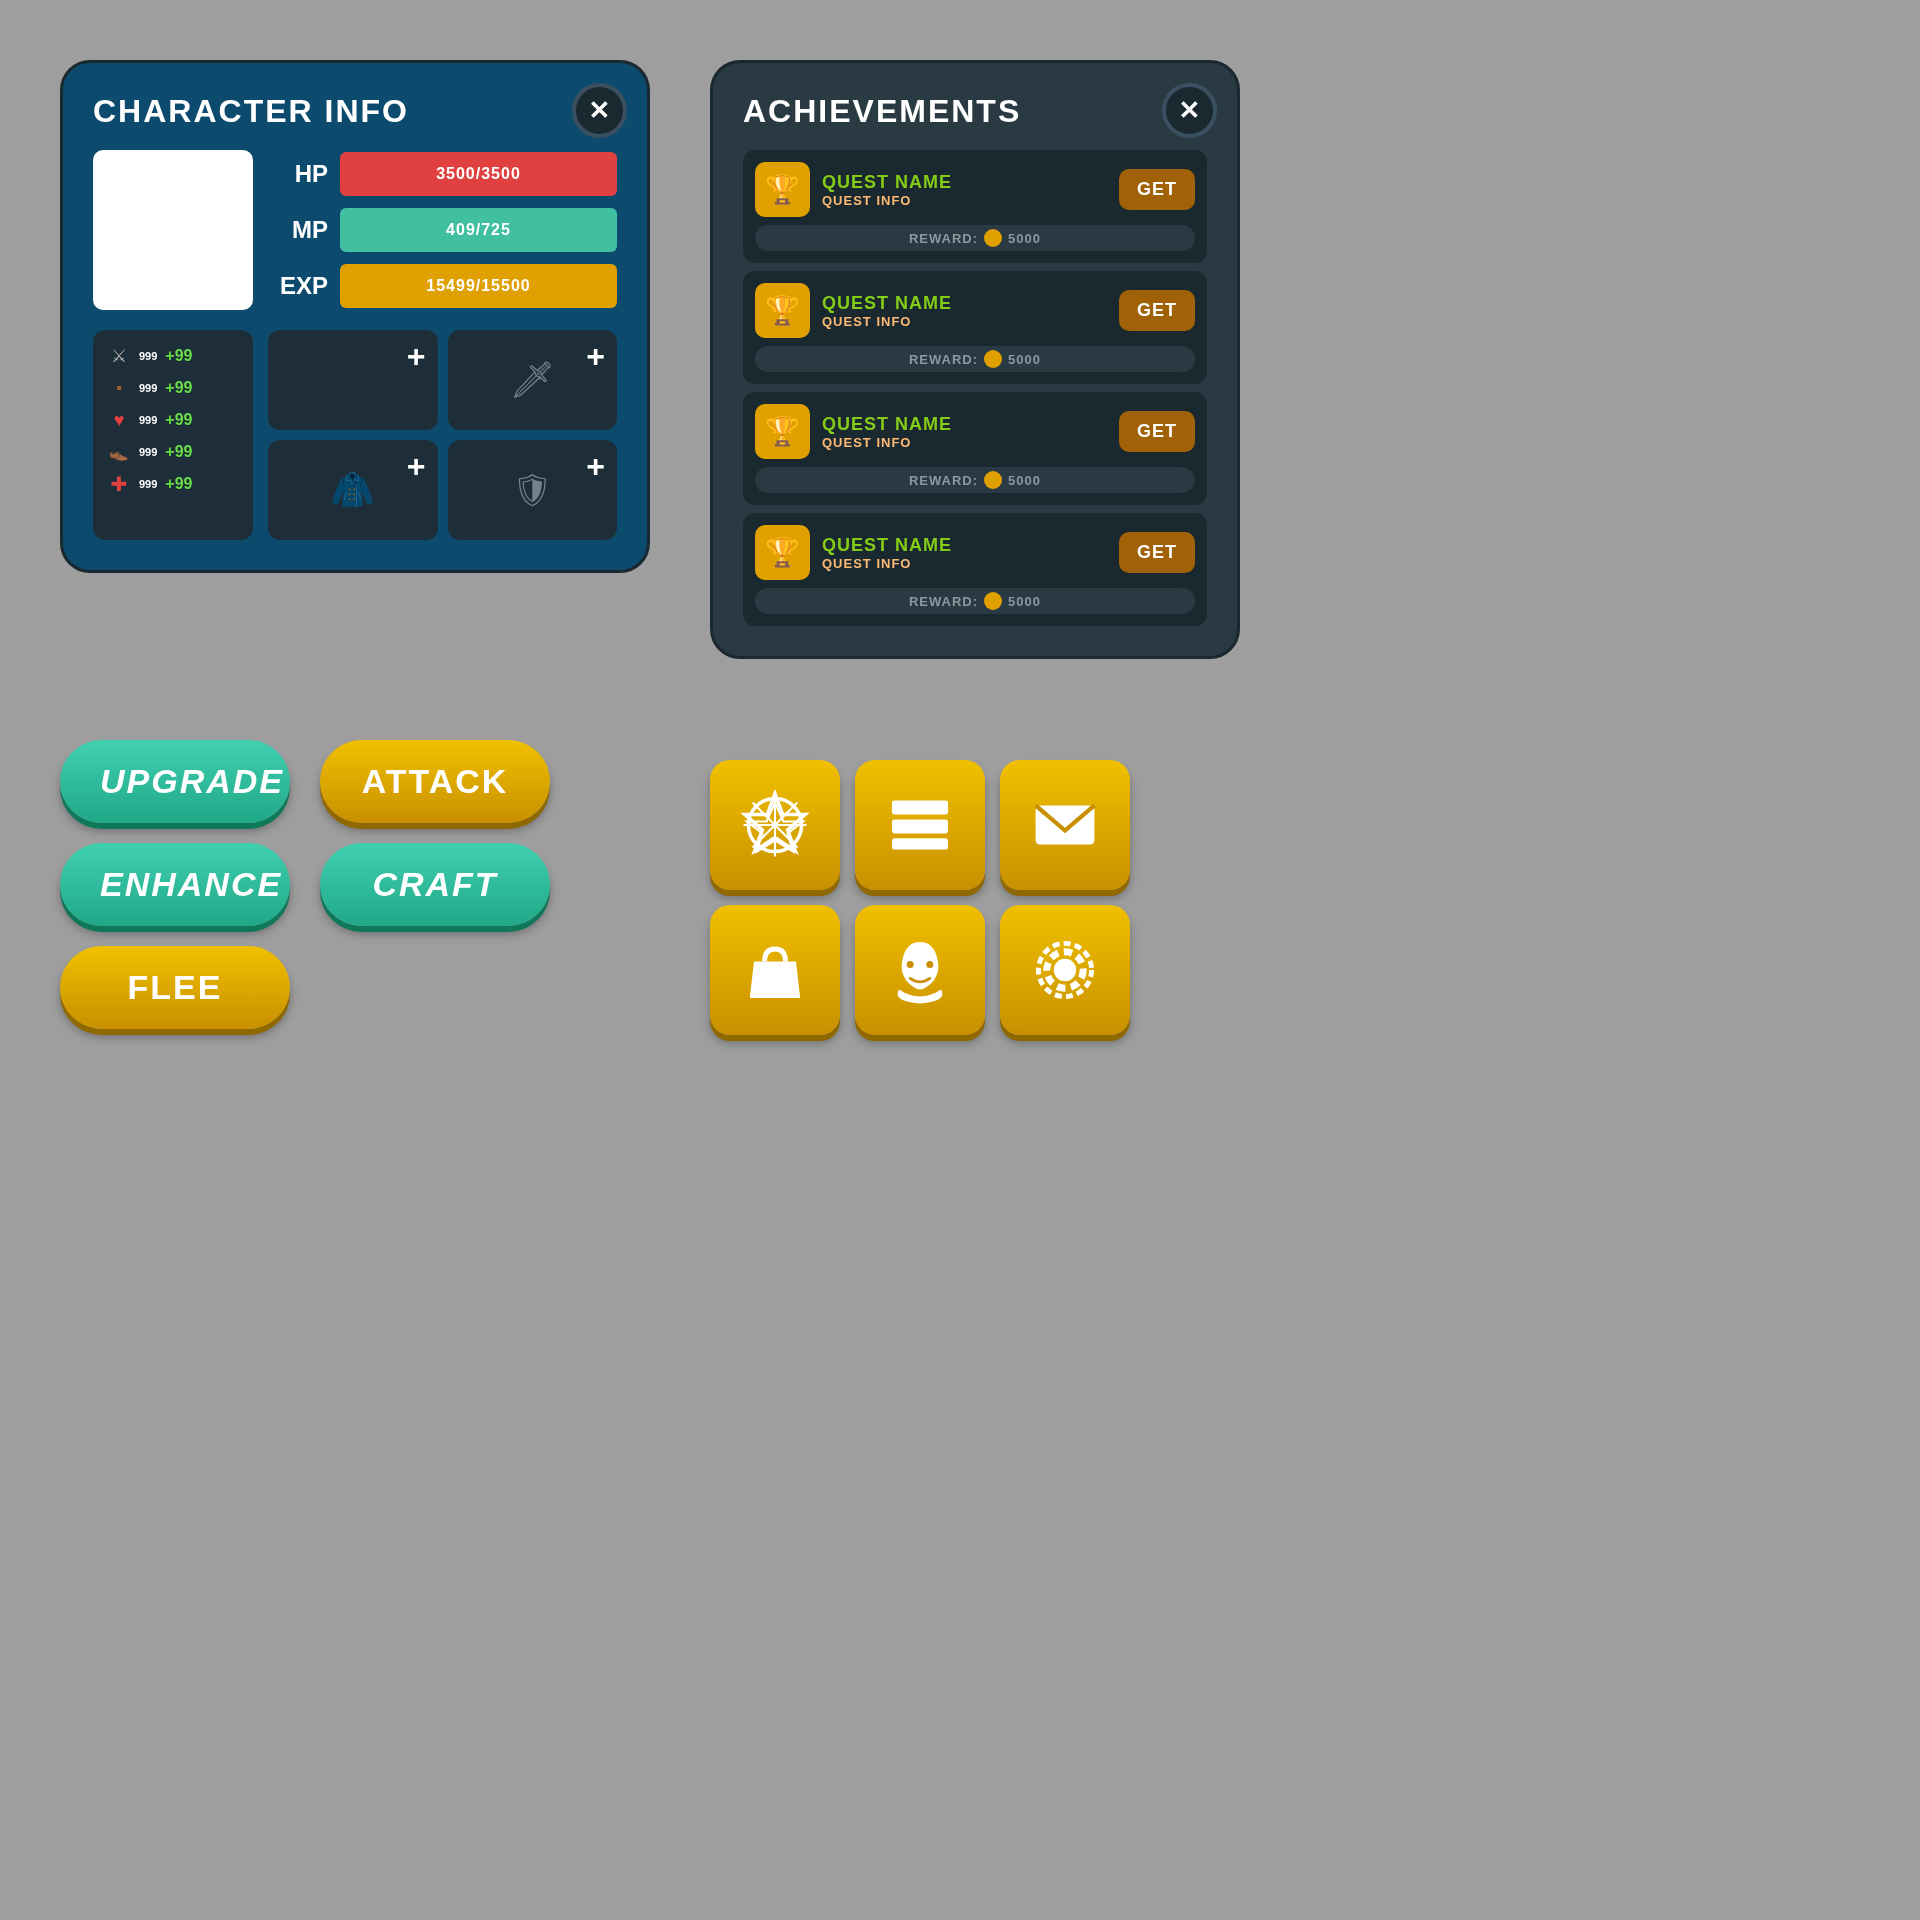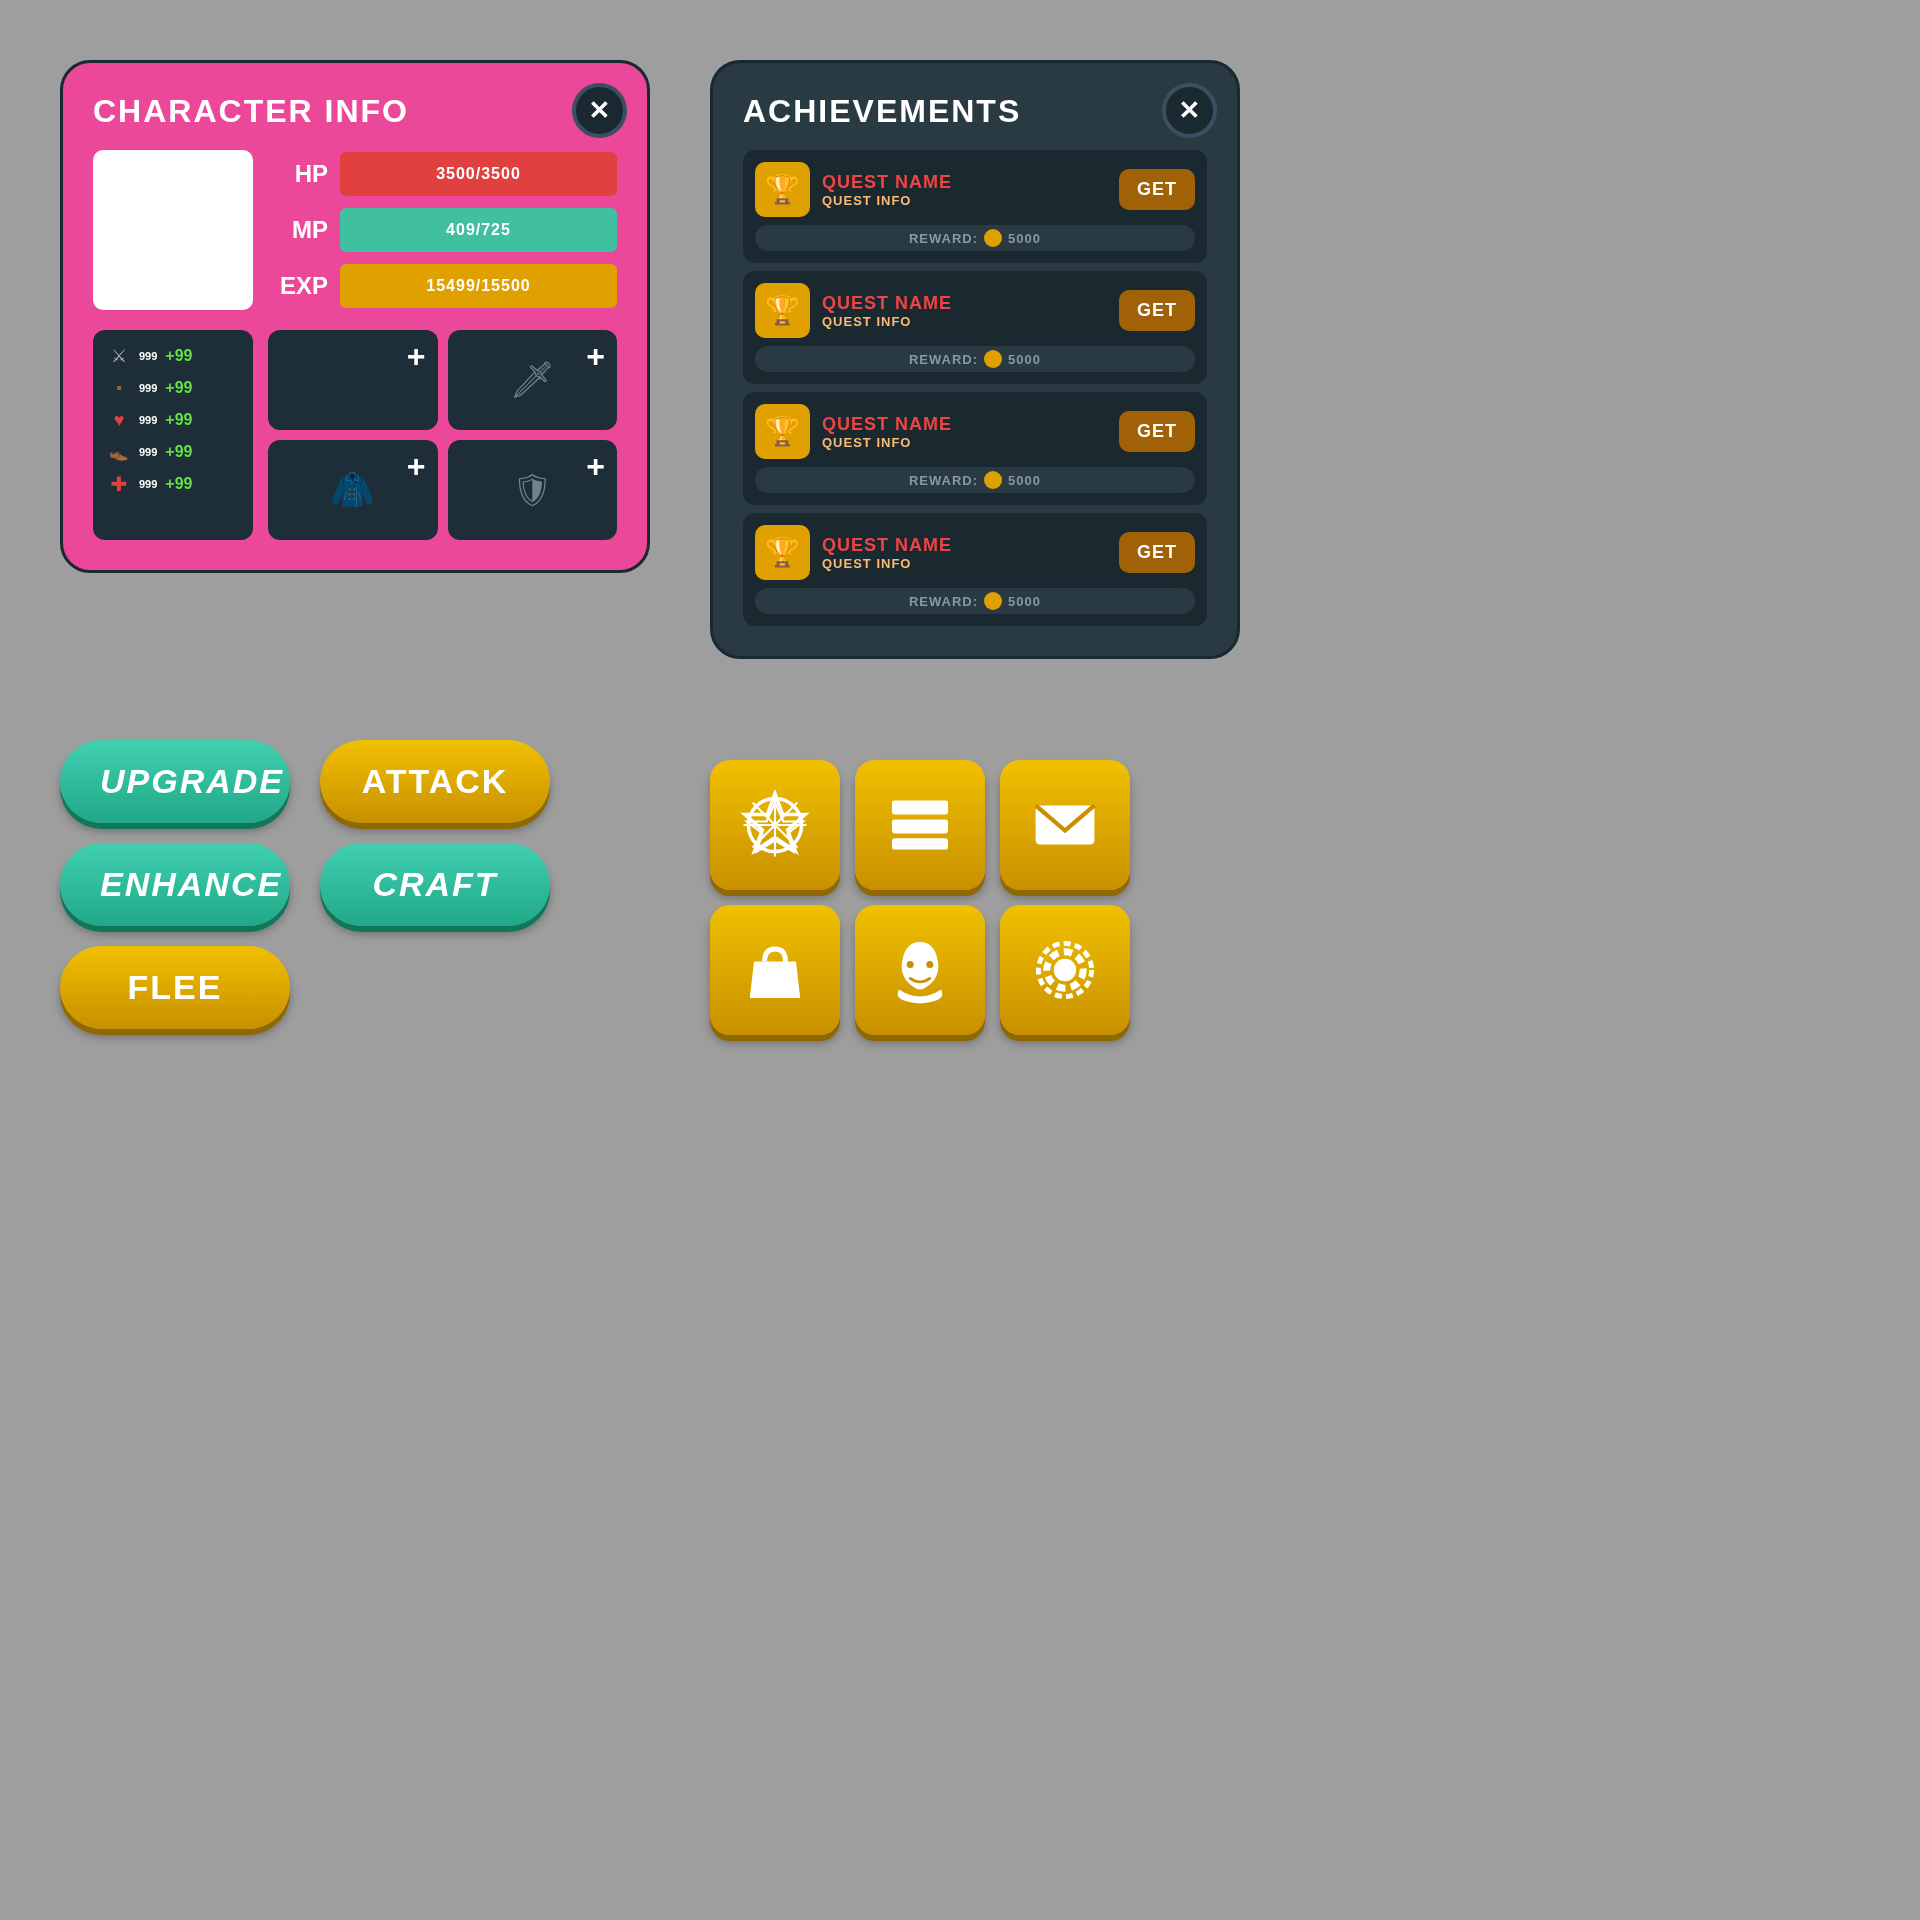--- a/index.html
+++ b/index.html
@@ -11,21 +11,21 @@
       overflow: hidden;
       position: relative;
     }
 
     
     .char-panel {
       position: absolute;
       top: 60px;
       left: 60px;
       width: 590px;
-      background: #ec4899;
+      background: #0c4a6e;
       border-radius: 30px;
       padding: 30px;
       border: 3px solid #1a2830;
     }
     .panel-title {
       color: white;
       font-size: 32px;
       font-weight: 900;
       letter-spacing: 2px;
       margin-bottom: 20px;
@@ -198,21 +198,21 @@
       display: flex;
       align-items: center;
       justify-content: center;
       font-size: 28px;
       flex-shrink: 0;
     }
     .quest-info {
       flex: 1;
     }
     .quest-name {
-      color: #ef4444;
+      color: #84cc16;
       font-size: 18px;
       font-weight: 900;
       text-transform: uppercase;
       letter-spacing: 1px;
     }
     .quest-desc {
       color: #fdba74;
       font-size: 13px;
       font-weight: 700;
       text-transform: uppercase;

